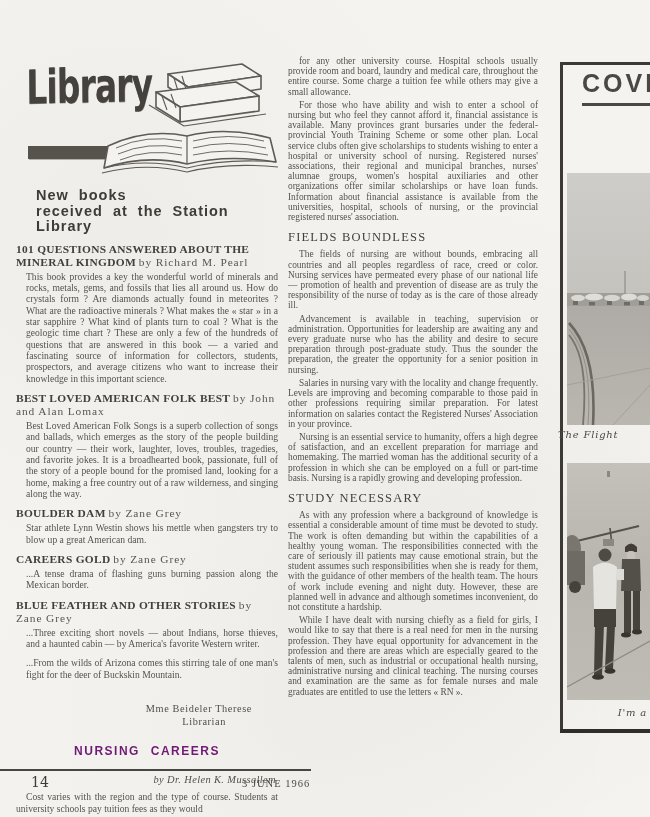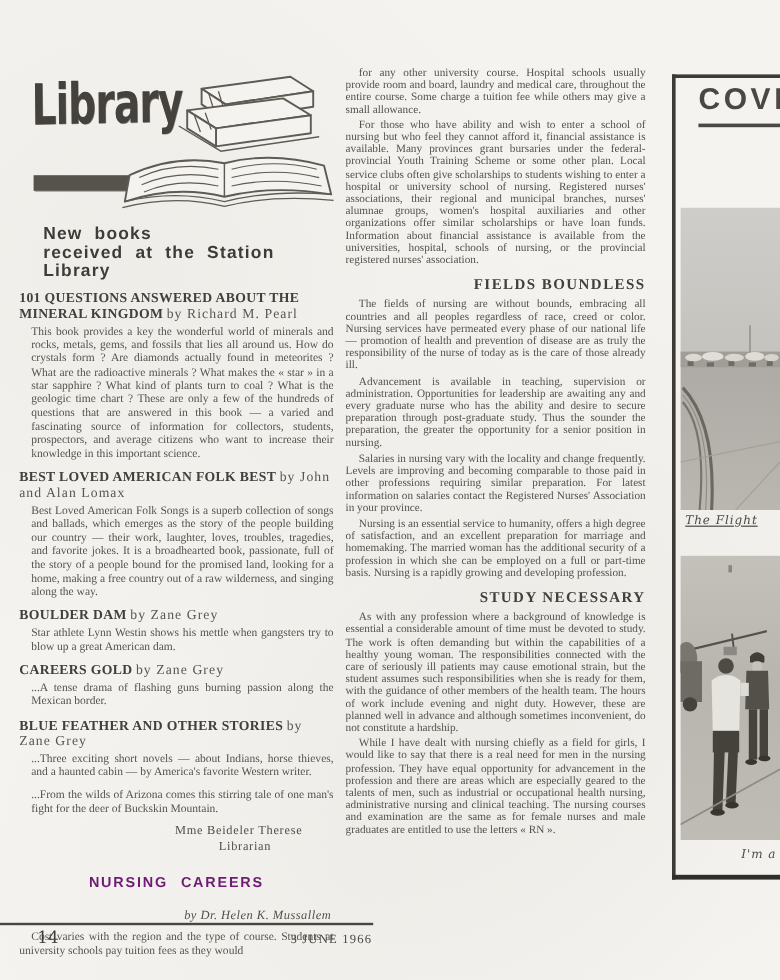--- a/index.html
+++ b/index.html
@@ -36,21 +36,21 @@
     letter-spacing:1px; word-spacing:5px; color:#3f3c37;
   }
   .entry { margin-top:8px; }
   .entry h3 { margin:0 0 2px; font-size:11.4px; line-height:13px; color:#433f3a; font-weight:normal; }
   .entry h3 .t  { font-weight:bold; letter-spacing:0.3px; }
   .entry h3 .by { letter-spacing:0.9px; color:#5a554f; }
   .entry p {
     margin:0 0 0 10px; font-size:9.6px; line-height:11.35px;
     text-align:justify; color:#57524c;
   }
-  .signature { margin-top:6px; text-align:right; font-size:10.3px; line-height:13px;
+  .signature { margin-top:22px; text-align:right; font-size:10.3px; line-height:13px;
     letter-spacing:0.6px; color:#524e48; }
   .signature .sig-name { padding-right:26px; }
   .signature .sig-role { padding-right:52px; }
 
   .nursing-title {
     margin:16px 0 16px; text-align:center;
     font-family:"Liberation Sans", sans-serif; font-weight:bold;
     font-size:12px; letter-spacing:1.5px; word-spacing:6px; color:#701a75;
   }
   .nursing-by { margin-top:2px; text-align:right; font-size:10.4px;
@@ -58,42 +58,42 @@
   .nursing-intro { margin:6px 0 0; font-size:9.6px; line-height:11.5px;
     text-align:justify; text-indent:10px; color:#57524c; }
 
   
   .col-mid {
     position:absolute; left:288px; top:56px; width:250px;
     font-size:9.35px; line-height:10.2px; text-align:justify; color:#57524c;
   }
   .col-mid p { margin:0 0 3px; text-indent:11px; }
   .col-mid h4 {
-    margin:10px 0 7px; text-align:right; text-indent:0;
-    font-size:12.5px; font-weight:bold; letter-spacing:1.2px; color:#433f3a;
+    margin:10px 0 7px; text-align:left; text-indent:0;
+    font-size:12.5px; font-weight:normal; letter-spacing:1.2px; color:#433f3a;
   }
 
   
   .box-top    { position:absolute; left:560px; top:62px;  width:90px; height:3px;  background:#3d3a36; }
   .box-left   { position:absolute; left:560px; top:62px;  width:3px;  height:671px; background:#3d3a36; }
   .box-bottom { position:absolute; left:560px; top:729px; width:90px; height:4px;  background:#302e2b; }
   .cove-title {
     position:absolute; left:582px; top:69px; width:68px;
     font-family:"Liberation Sans", sans-serif; font-weight:bold;
     font-size:25px; letter-spacing:3px; color:#4b4844; white-space:nowrap; overflow:hidden;
   }
   .cove-underline { position:absolute; left:582px; top:103px; width:68px; height:2.5px; background:#4b4844; }
   .photo { position:absolute; left:567px; width:83px; display:block; }
   .photo1 { top:173px; height:252px; }
   .photo2 { top:463px; height:237px; }
   .caption {
     position:absolute; font-family:"DejaVu Serif", serif; font-style:italic;
     font-size:10px; letter-spacing:0.8px; color:#4d4a45; white-space:nowrap;
   }
-  .caption1 { left:571px; top:429px;text-decoration:underline; }
+  .caption1 { left:558px; top:429px; }
   .caption2 { left:567px; top:707px; width:80px; text-align:right; overflow:hidden; }
 
   
   .footer-rule { position:absolute; left:0; top:769px; width:311px; height:2px; background:#484542; }
   .page-number { position:absolute; left:31px; top:774px; font-family:"DejaVu Serif", serif;
     font-size:14px; color:#3e3b38; }
   .page-date { position:absolute; left:242px; top:778px; font-size:10.5px;
     letter-spacing:1px; color:#4b4844; }
 </style>
 </head>

